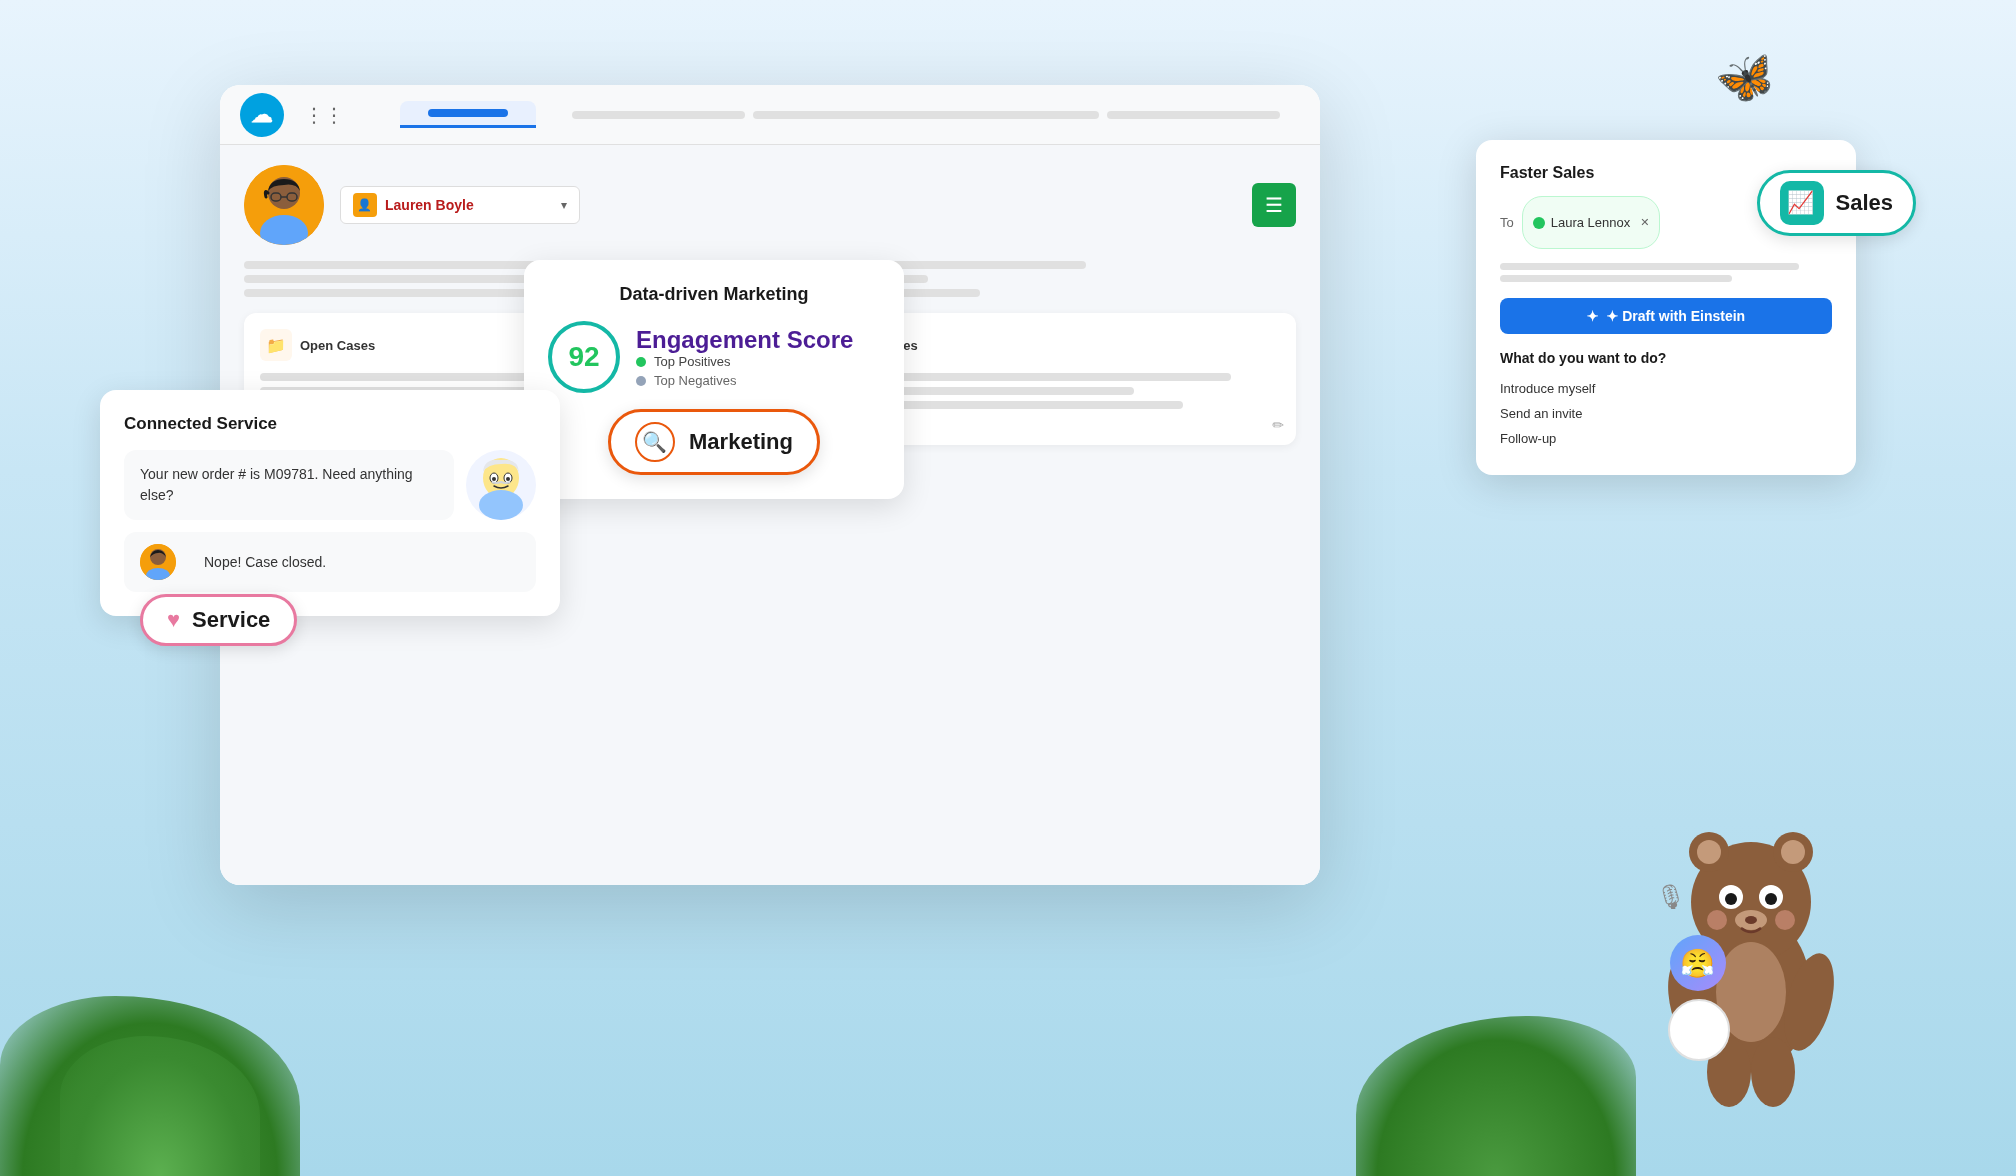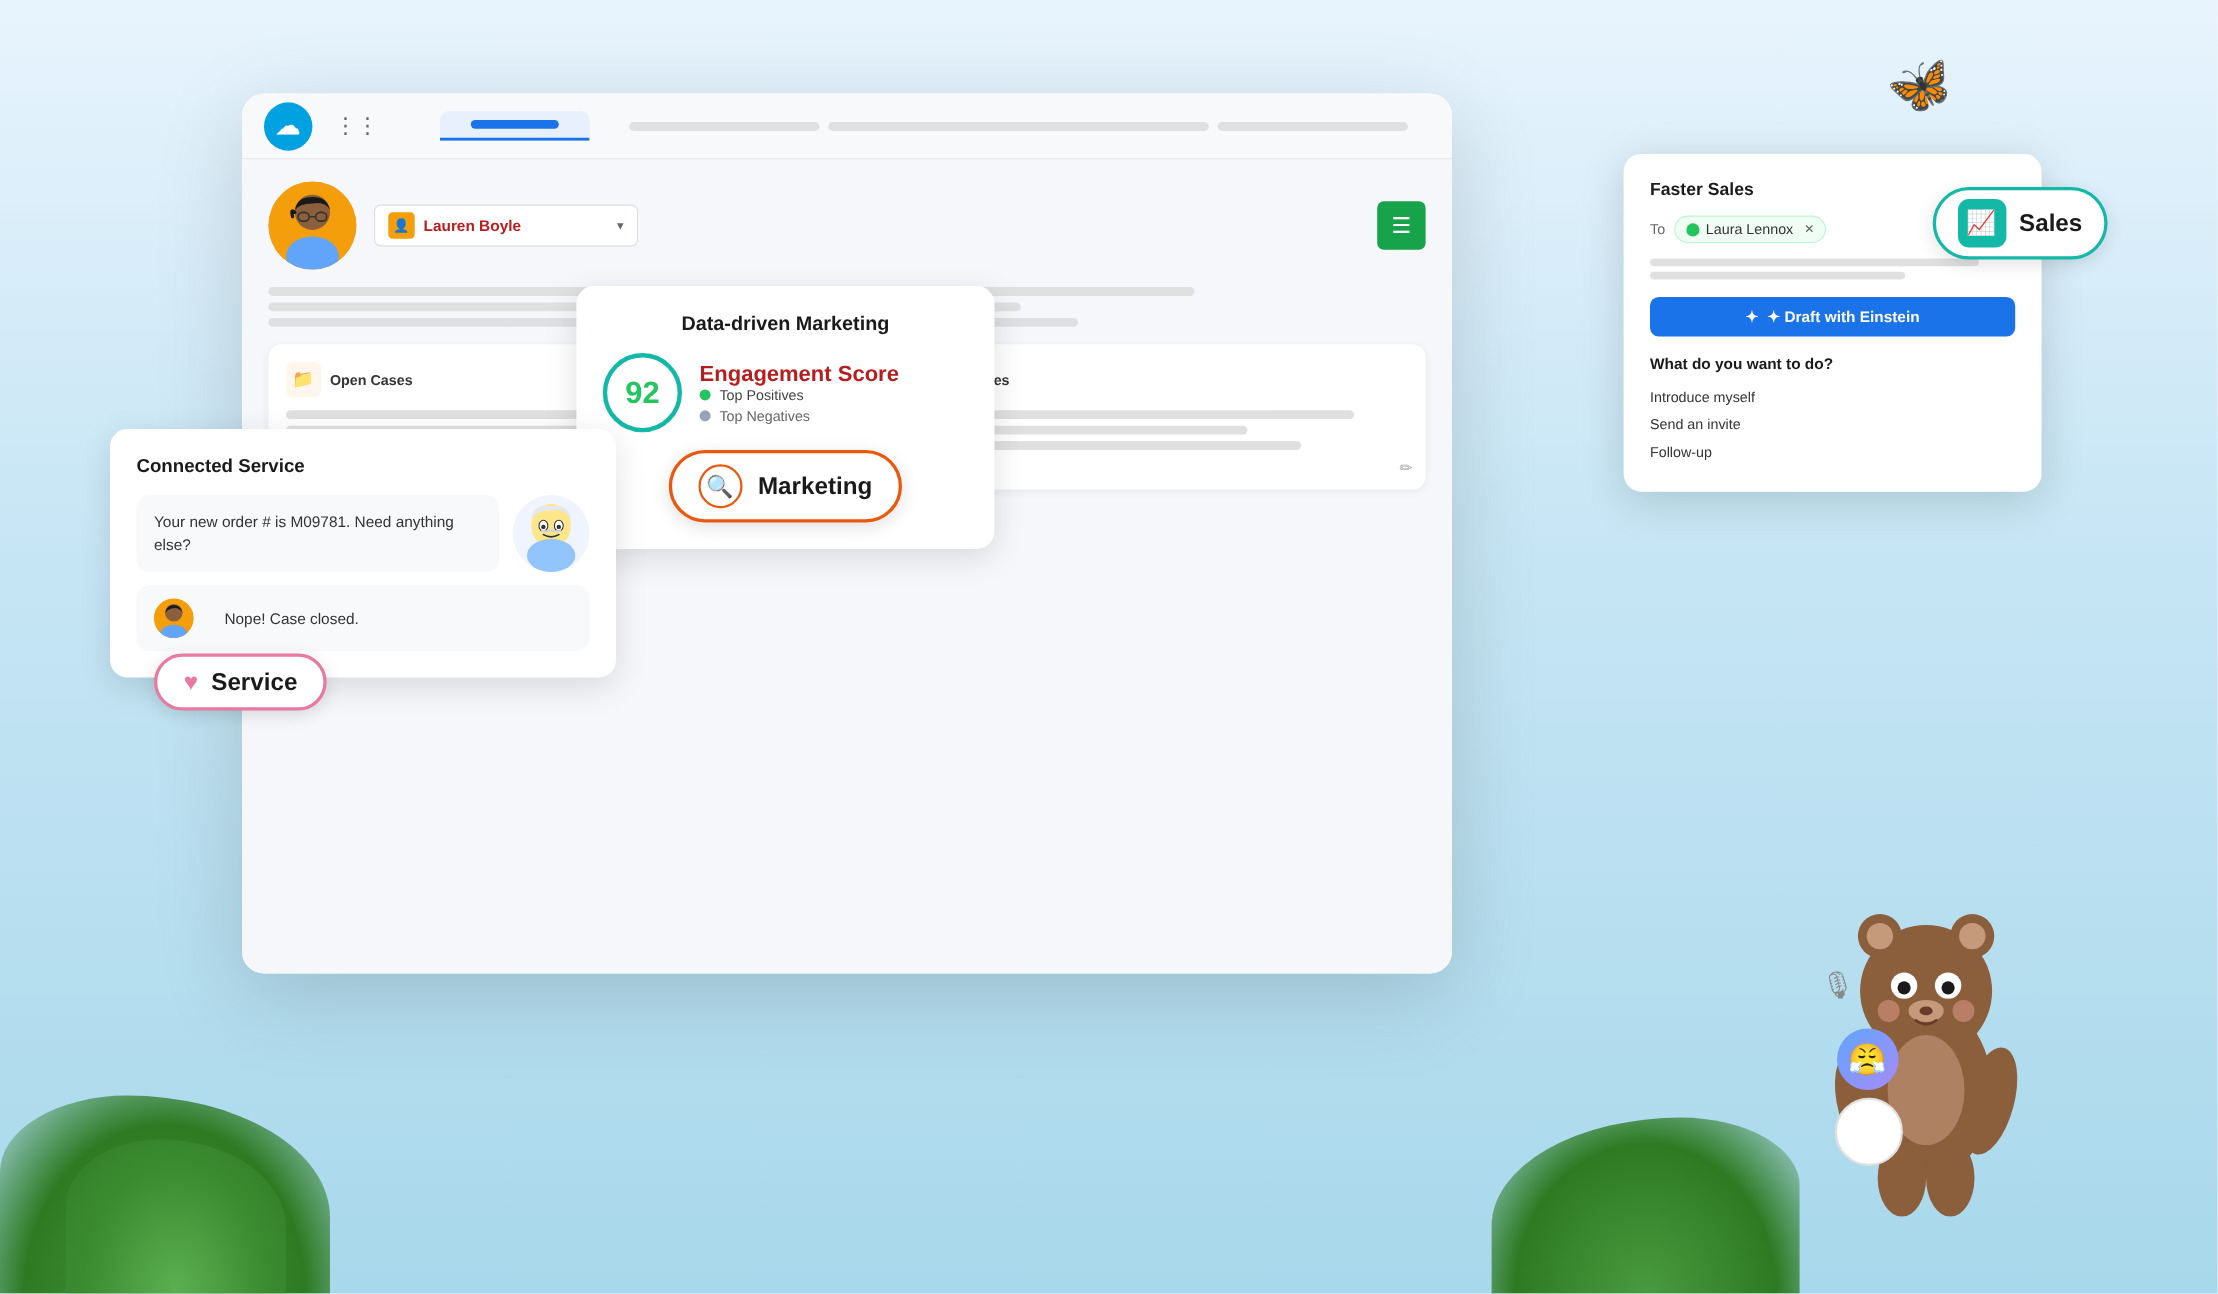--- a/index.html
+++ b/index.html
@@ -256,23 +256,23 @@
       display: flex;
       align-items: center;
       justify-content: center;
       font-size: 28px;
       font-weight: 700;
       color: #22c55e;
       flex-shrink: 0;
     }
 
     .engagement-label {
-      font-size: 20px;
+      font-size: 24px;
       font-weight: 700;
-      color: #b91c1c;
+      color: #4c1d95;
     }
 
     .positives-row {
       display: flex;
       align-items: center;
       gap: 8px;
       font-size: 13px;
       color: #444;
     }
 
@@ -331,21 +331,21 @@
       color: #666;
     }
 
     .recipient-chip {
       display: flex;
       align-items: center;
       gap: 6px;
       background: #f0fdf4;
       border: 1px solid #bbf7d0;
       border-radius: 20px;
-      padding: 4px 10px;
+      padding: 18px 10px;
     }
 
     .recipient-dot {
       width: 12px;
       height: 12px;
       border-radius: 50%;
       background: #22c55e;
     }
 
     .recipient-name {

